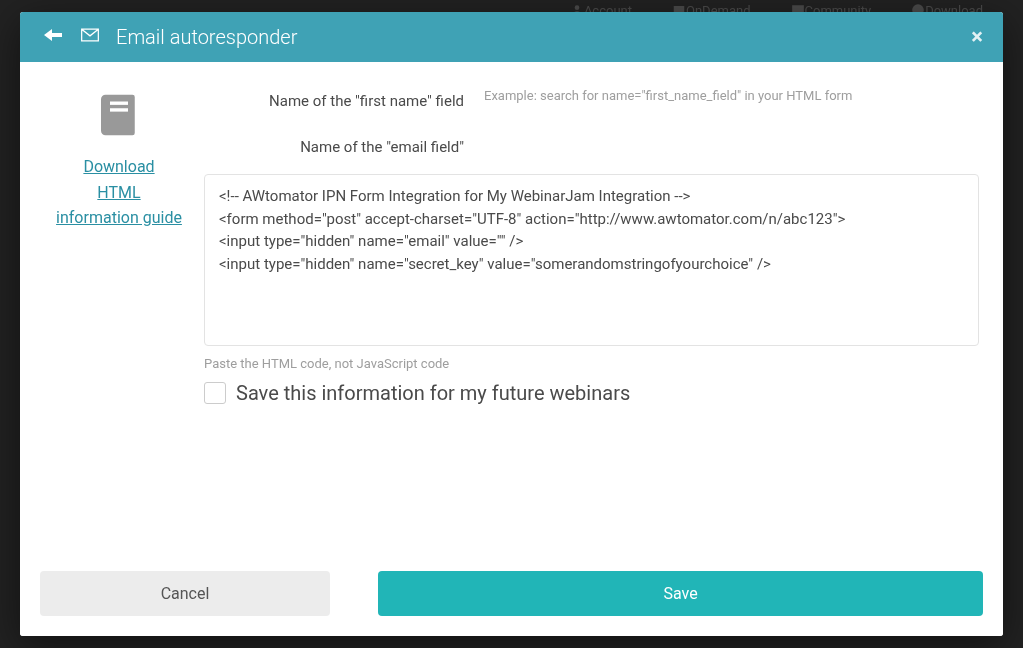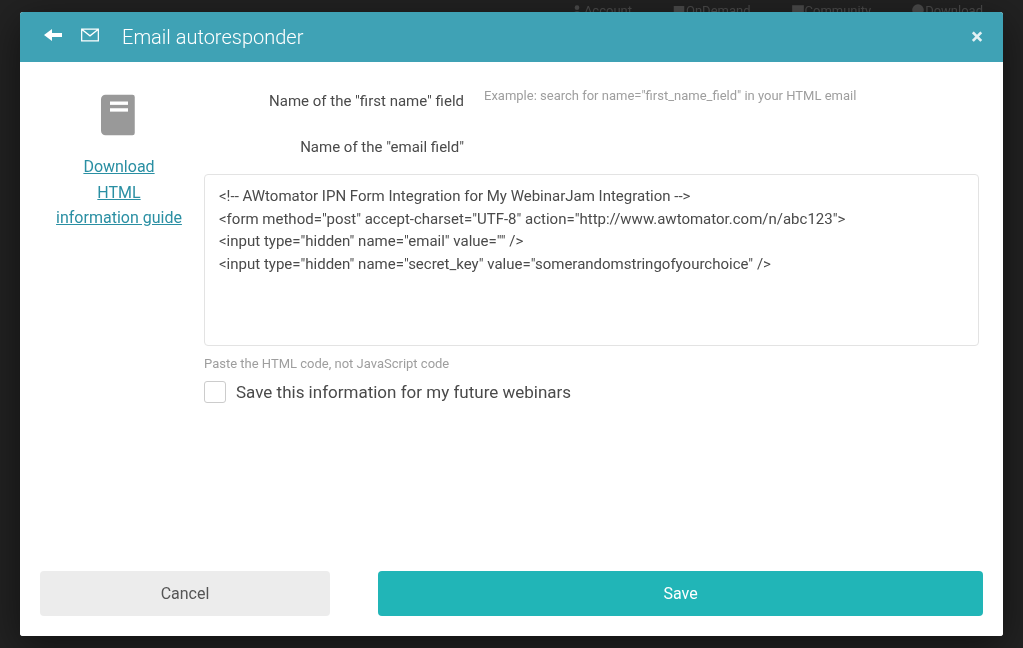--- a/index.html
+++ b/index.html
@@ -52,21 +52,21 @@
       font-weight: 300;
     }
     .modal-header .back-icon {
       width: 26px; height: 26px;
       cursor: pointer;
       display: flex;
       align-items: center;
       justify-content: center;
     }
     .modal-header .back-icon svg { width: 24px; height: 24px; fill: #fff; }
-    .modal-header .title-row { display: flex; align-items: center; gap: 22px; }
+    .modal-header .title-row { display: flex; align-items: center; gap: 16px; }
     .modal-header .envelope-icon svg { width: 20px; height: 20px; fill: #fff; }
     .modal-header .close-icon {
       margin-left: auto;
       cursor: pointer;
       font-size: 22px;
       font-weight: bold;
       line-height: 1;
       opacity: 0.85;
     }
 
@@ -145,21 +145,21 @@
     .checkbox {
       width: 22px;
       height: 22px;
       border: 1px solid #ccc;
       border-radius: 3px;
       background: #fff;
       cursor: pointer;
     }
     .checkbox-label {
       color: #4a4a4a;
-      font-size: 17px;
+      font-size: 20px;
     }
 
     .modal-footer {
       padding: 14px 20px 20px;
       display: flex;
       gap: 48px;
       background: #fff;
     }
     .btn {
       flex: 1;
@@ -245,21 +245,21 @@
         <span>HTML</span><br>
         <span>information guide</span>
       </a>
     </div>
 
     <div class="form-col">
 
       <div class="form-row">
         <div class="form-label">Name of the "first name" field</div>
         <div class="form-control">
-          <span class="help-text">Example: search for name="first_name_field" in your HTML email</span>
+          <span class="help-text">Example: search for name="first_name_field" in your HTML form</span>
         </div>
       </div>
 
       <div class="form-row">
         <div class="form-label">Name of the "email field"</div>
       </div>
 
       <div class="form-row">
         <div class="form-control">
           <textarea class="textarea" style="">&lt;!-- AWtomator IPN Form Integration for My WebinarJam Integration --&gt;

